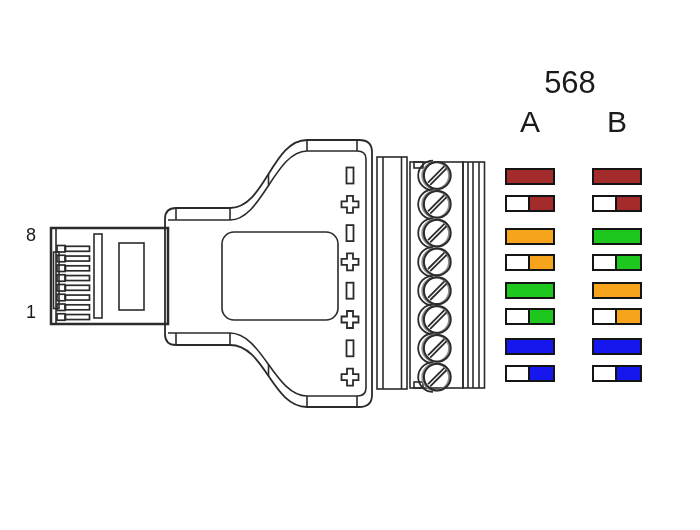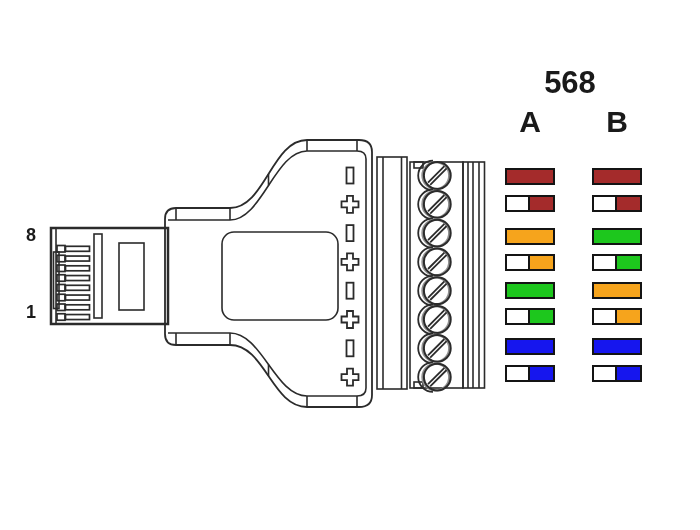--- a/index.html
+++ b/index.html
@@ -1,20 +1,20 @@
 <!DOCTYPE html>
 <html><head>
 <meta charset="utf-8">
 <title>RJ45 Terminal Block 568 Wiring</title>
 <style>
   html,body{margin:0;padding:0;background:#fff;}
   .stage{position:relative;width:700px;height:530px;background:#ffffff;overflow:hidden;
          font-family:"Liberation Sans",sans-serif;color:#1a1a1a;}
   .stage svg{position:absolute;left:0;top:0;}
-  .txt{position:absolute;text-align:center;line-height:1;white-space:nowrap;font-weight:bold;}
+  .txt{position:absolute;text-align:center;line-height:1;white-space:nowrap;}
   .title{font-size:31px;}
   .colhdr{font-size:30px;}
   .pinlbl{font-size:18px;}
   .overlay{position:absolute;left:0;top:0;width:100%;height:100%;}
   .swatch{position:absolute;box-sizing:border-box;border:2.5px solid #141414;background:#fff;}
   .swatch .stripe{position:absolute;top:0;bottom:0;right:0;width:55%;box-sizing:border-box;
                   border-left:2.5px solid #141414;}
 </style>
 </head>
 <body>

